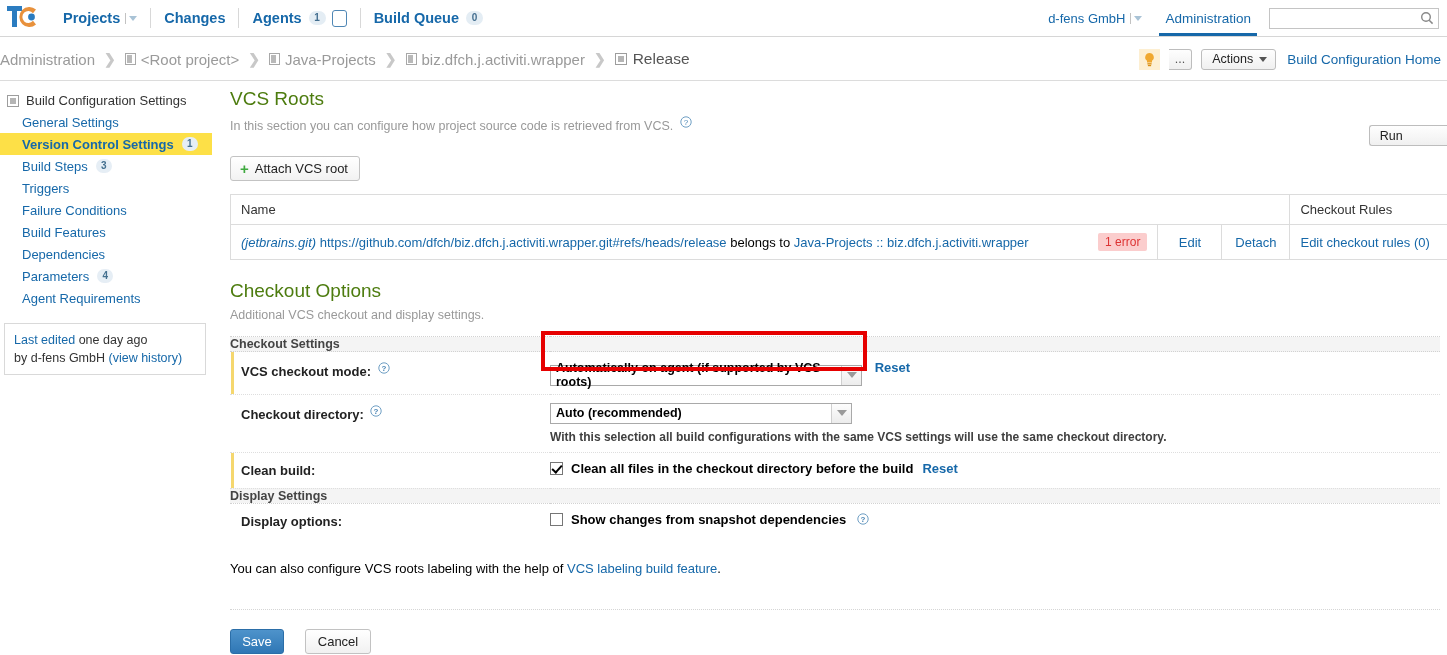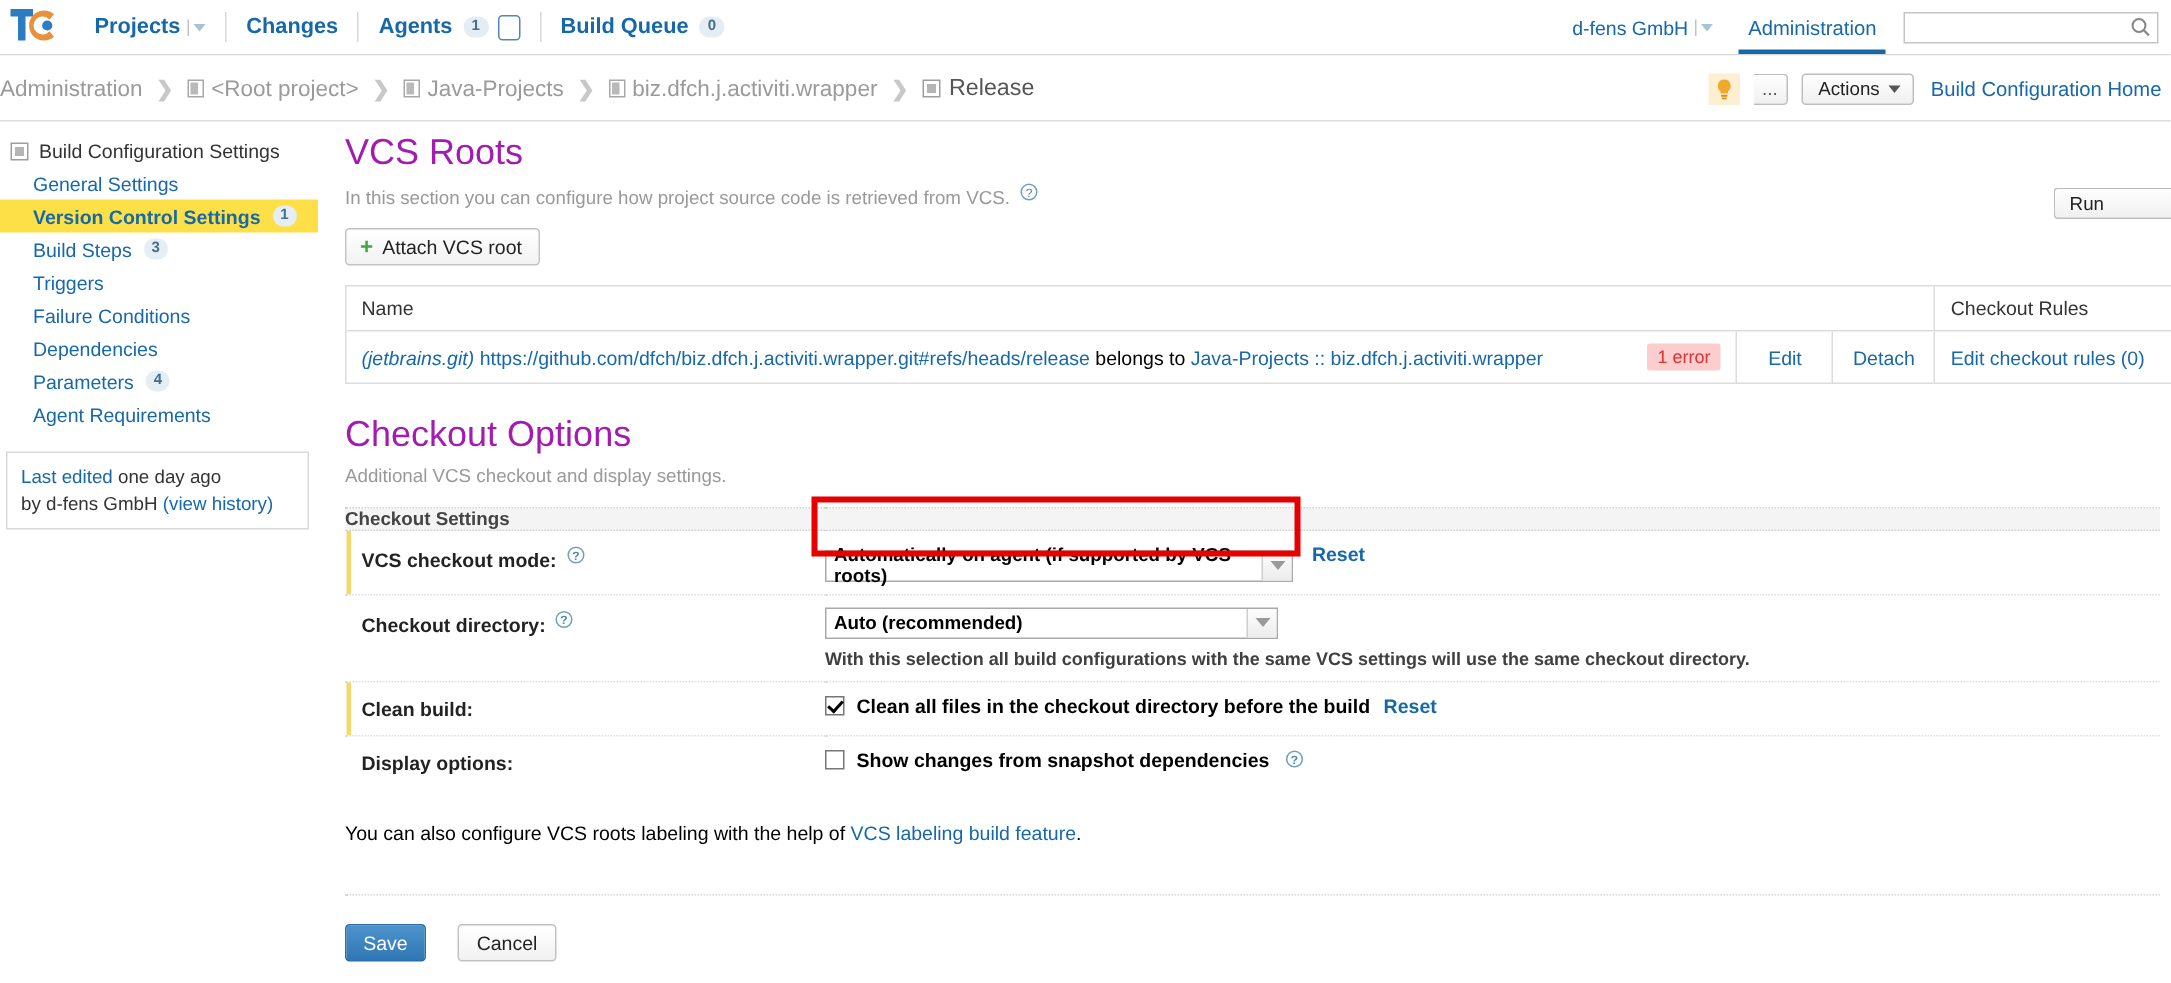--- a/index.html
+++ b/index.html
@@ -180,24 +180,24 @@
   }
   .lastedit {
     margin: 14px 4px 0 4px; border: 1px solid #d9d9d9; background: #fff;
     padding: 7px 9px; font-size: 12.5px; line-height: 1.45; color: #333;
     width: 202px;
   }
 
   
   .main { position: absolute; left: 230px; top: 88px; width: 1215px; }
   h1.sec {
-    font-size: 24px; font-weight: normal; color: #a21caf;
+    font-size: 19px; font-weight: normal; color: #4d7c0f;
     margin: 0 0 6px 0; padding: 0;
   }
-  .sec-desc { font-size: 12.5px; color: #999; margin-bottom: 13px; }
+  .sec-desc { font-size: 12.5px; color: #999; margin-bottom: 23px; }
   .help-icon {
     display: inline-block; width: 12px; height: 12px; margin-left: 3px;
     vertical-align: 2px;
   }
   .btn-attach {
     height: 25px; border: 1px solid #c3c3c3; border-radius: 3px;
     background: linear-gradient(#ffffff,#f2f2f2);
     font-size: 13px; color: #222; display: inline-flex; align-items: center;
     padding: 0 11px 0 9px; gap: 6px; cursor: pointer;
   }
@@ -425,20 +425,23 @@
   </div>
   <div class="side-item">
     <span class="slbl">Build Steps</span>
     <span class="side-pill">3</span>
   </div>
   <div class="side-item">
     <span class="slbl">Triggers</span>
   </div>
   <div class="side-item">
     <span class="slbl">Failure Conditions</span>
+  </div>
+  <div class="side-item">
+    <span class="slbl">Build Features</span>
   </div>
   <div class="side-item">
     <span class="slbl">Dependencies</span>
   </div>
   <div class="side-item">
     <span class="slbl">Parameters</span>
     <span class="side-pill">4</span>
   </div>
   <div class="side-item">
     <span class="slbl">Agent Requirements</span>
@@ -559,20 +562,23 @@
       </td>
       <td class="valcell">
         <span class="cbrow">
           <span class="cb checked"></span>
           <span>Clean all files in the checkout directory before the build</span>
           <a href="#" class="reset-link" style="margin-left:1px">Reset</a>
         </span>
       </td>
     </tr>
 
+    <tr class="grouphdr">
+      <td colspan="2">Display Settings</td>
+    </tr>
 
     <tr class="srow nb">
       <td class="lblcell">
         <span>Display options:</span>
       </td>
       <td class="valcell">
         <span class="cbrow">
           <span class="cb"></span>
           <span>Show changes from snapshot dependencies</span>
           <span class="help-icon">

